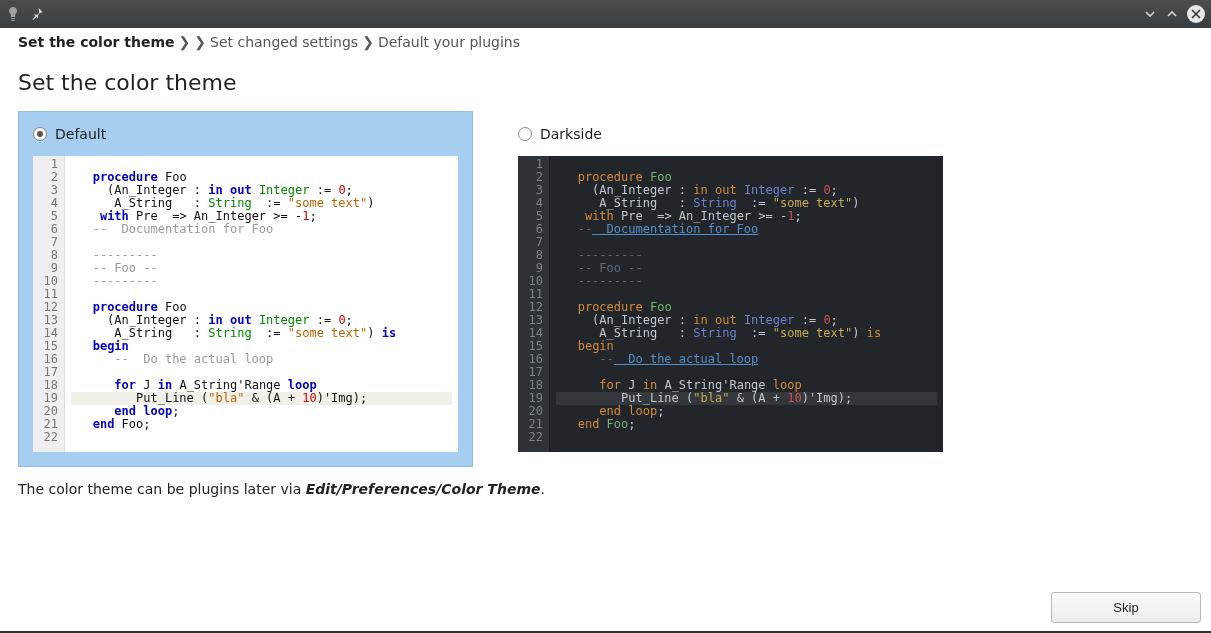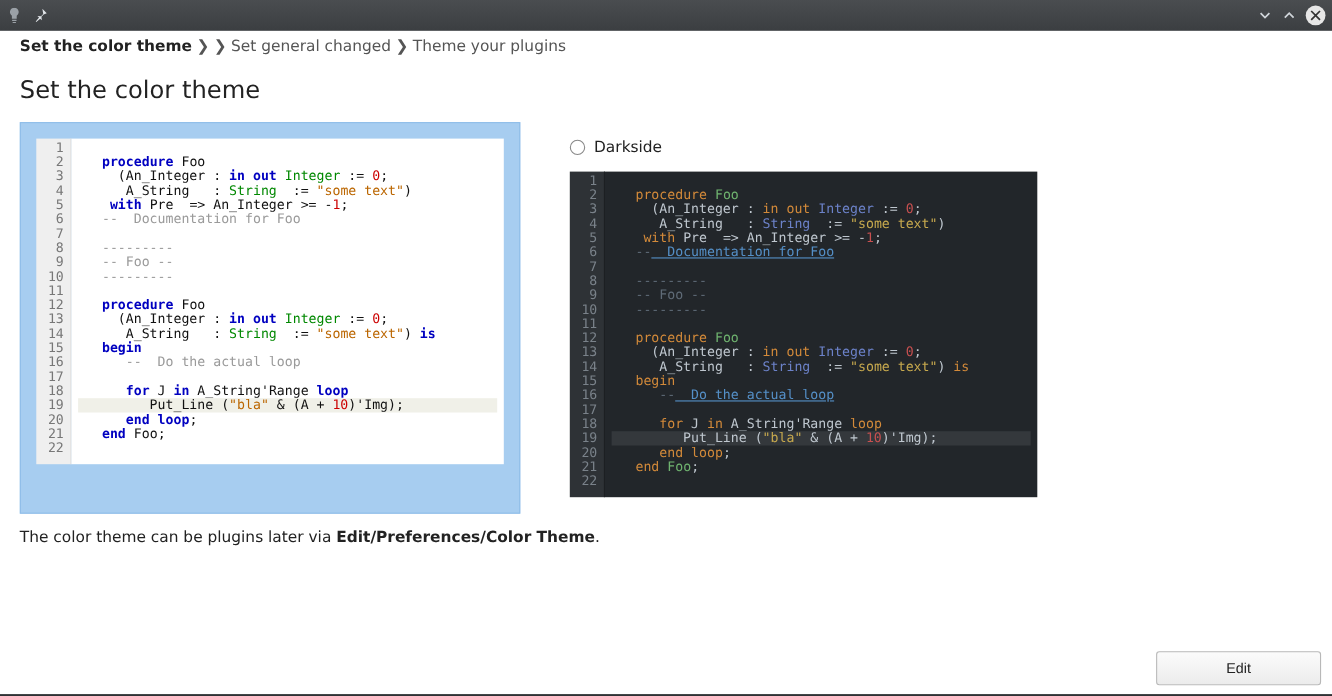--- a/index.html
+++ b/index.html
@@ -99,21 +99,21 @@
   .dark .kw { color:#d38a3a; }
   .dark .type { color:#6c82c9; }
   .dark .str { color:#c7a94e; }
   .dark .num { color:#c85050; }
   .dark .cmt { color:#5f6b77; }
   .dark .cmt2 { color:#5590c8;text-decoration:underline; }
   .dark .fn { color:#6fb36f; }
   .dark .hl { background:#34383c; display:inline-block; width:100%; }
 
   .footnote { margin-top: 14px; font-size:14px; color:#222; }
-  .footnote .strong { font-weight:bold; }
+  .footnote .strong { font-weight:bold;font-style:italic; }
 
   .action-bar {
     position:absolute; bottom:10px; right:10px;
     display:flex; gap:12px;
   }
   .btn {
     min-width: 150px;
     padding: 7px 18px;
     background: linear-gradient(to bottom,#fbfbfb,#ececec);
     border:1px solid #b8b8b8;
@@ -161,29 +161,33 @@
         </svg>
     </span>
   </div>
 </div>
 
 <div class="content">
   <div class="breadcrumb">
     <span class="bc-step active">Set the color theme</span>
     <span class="bc-sep">❯</span>
     <span class="bc-sep">❯</span>
-    <span class="bc-step">Set general changed</span>
+    <span class="bc-step">Set changed settings</span>
     <span class="bc-sep">❯</span>
-    <span class="bc-step">Theme your plugins</span>
+    <span class="bc-step">Default your plugins</span>
   </div>
 
   <h1 class="page-title">Set the color theme</h1>
 
   <div class="themes">
     <div class="theme-card selected">
+      <div class="radio-row">
+        <span class="radio checked"></span>
+        <span>Default</span>
+      </div>
       <div class="code-preview light">
         <div class="gutter" id="gutter-light">
             <span class="code-line">1</span>
             <span class="code-line">2</span>
             <span class="code-line">3</span>
             <span class="code-line">4</span>
             <span class="code-line">5</span>
             <span class="code-line">6</span>
             <span class="code-line">7</span>
             <span class="code-line">8</span>
@@ -240,16 +244,16 @@
       </div>
     </div>
   </div>
 
   <div class="footnote">
     <span>The color theme can be plugins later via </span><span class="strong">Edit/Preferences/Color Theme</span><span>.</span>
   </div>
 </div>
 
 <div class="action-bar">
-  <button class="btn">Edit</button>
+  <button class="btn">Skip</button>
 </div>
 
 <div class="border-bottom-shadow"></div>
 
 </body></html>

